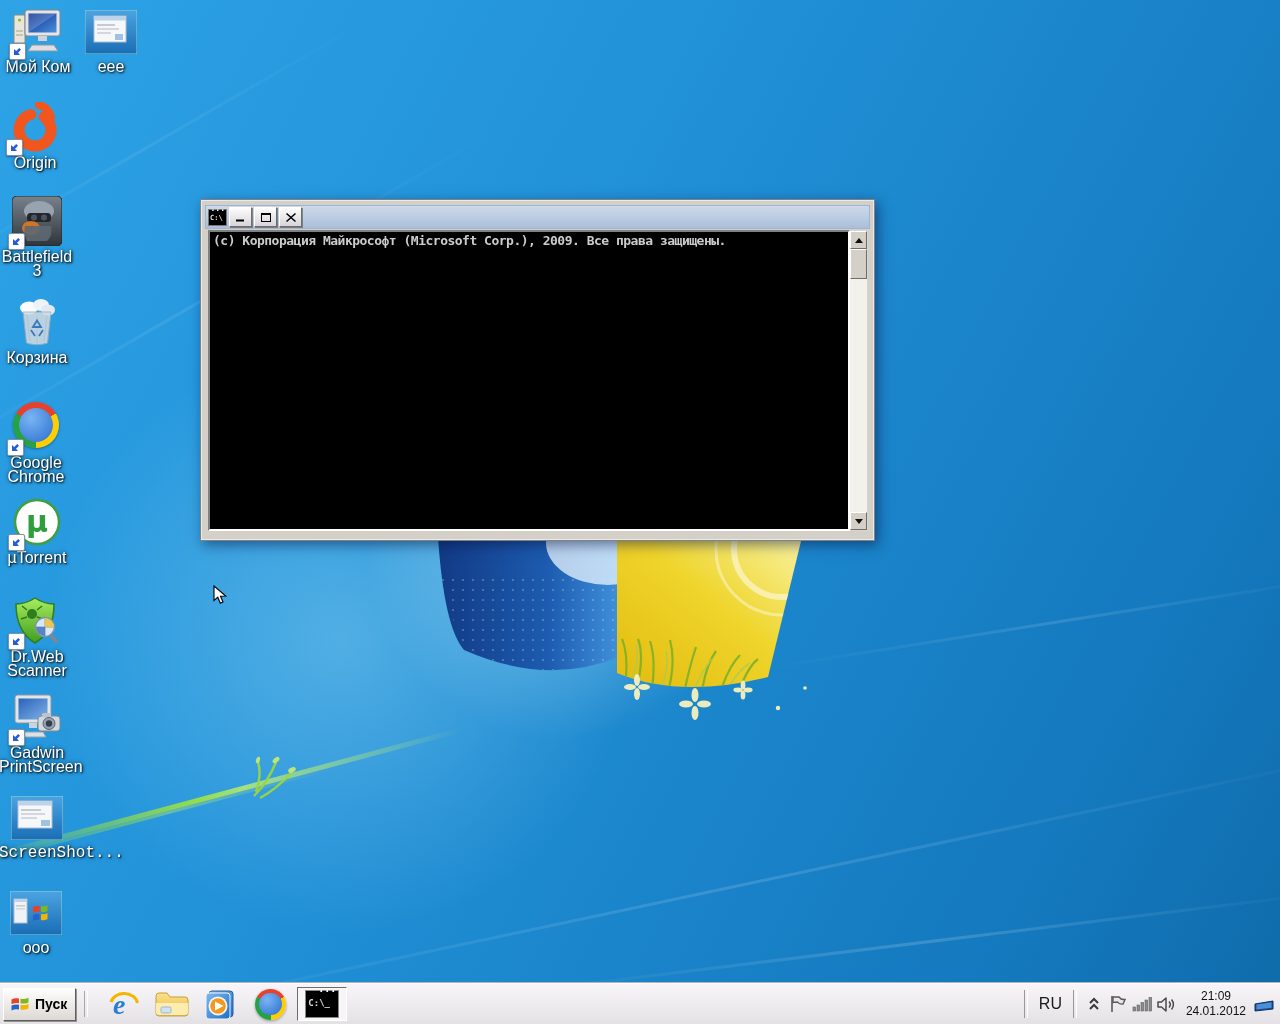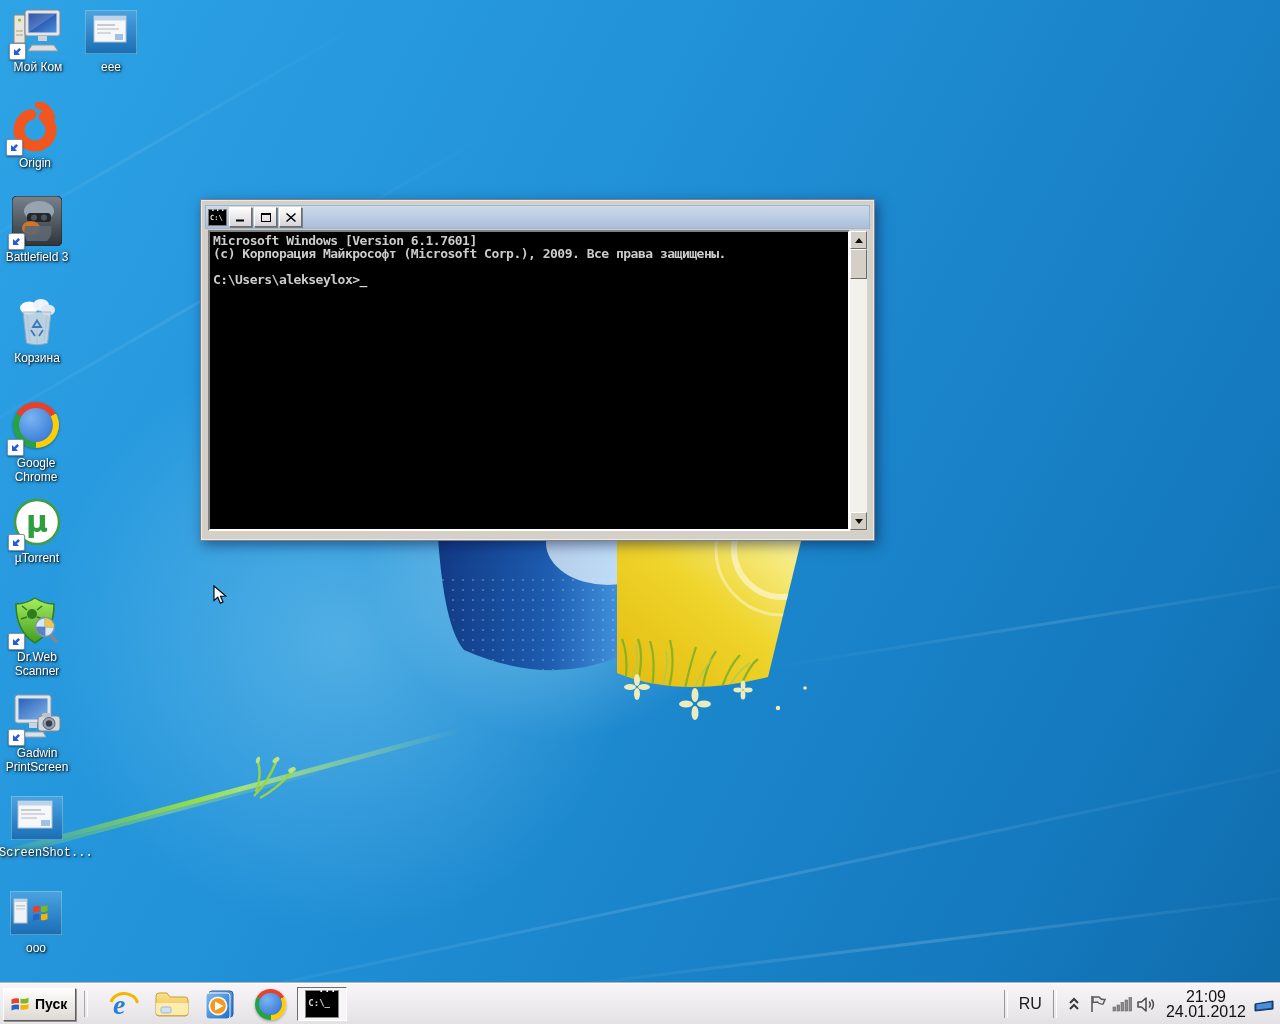--- a/index.html
+++ b/index.html
@@ -12,21 +12,21 @@
       radial-gradient(circle 300px at 560px 545px, rgba(235,252,255,.40), transparent 65%),
       linear-gradient(118deg,#2ea3e6 0%,#2191d8 40%,#1478bd 85%,#0f6cab 100%);}
   .streak{position:absolute;height:3px;background:linear-gradient(90deg,transparent,rgba(255,255,255,.55),transparent);pointer-events:none;}
   .streak.green{background:linear-gradient(90deg,transparent,rgba(158,228,60,.9) 45%,rgba(190,240,110,.8) 55%,transparent);}
   .wpflag{position:absolute;left:430px;top:537px;}
   .flowers{position:absolute;left:600px;top:670px;}
 
   
   .dicon{position:absolute;width:76px;text-align:center;cursor:default;}
   .dicon .glyph{width:52px;height:52px;margin:0 auto;position:relative;}
-  .dicon .lbl{margin-top:2px;font-size:12px;line-height:14px;color:#fff;
+  .dicon .lbl{margin-top:2px;font-size:16px;line-height:14px;color:#fff;
     text-shadow:1px 1px 2px rgba(0,0,0,.95),0 0 4px rgba(0,0,0,.7);}
   .scarrow{position:absolute;left:-3px;bottom:-2px;width:15px;height:15px;background:#fff;
     border:1px solid #7d93ad;border-radius:2px;box-shadow:0 1px 2px rgba(0,0,0,.4);}
   .chrome{border-radius:50%;position:relative;background:conic-gradient(from -60deg,#e8402a 0 120deg,#ffce00 0 240deg,#26a242 0 360deg);box-shadow:0 1px 3px rgba(0,0,0,.35);}
   .chrome .cin{position:absolute;inset:28%;background:#fff;border-radius:50%;}
   .chrome .cdot{position:absolute;inset:13%;background:radial-gradient(circle at 35% 30%,#7ab4f2,#2a6fd0);border-radius:50%;}
 
   
   .cmdwin{position:absolute;left:200px;top:199px;width:673px;height:340px;background:#d4d0c8;
     border:1px solid #7e8287;box-shadow:3px 4px 12px rgba(5,15,55,.5), inset 0 0 0 1px #eceae6;}
@@ -67,21 +67,21 @@
   .taskbtn{width:48px;height:32px;margin-left:6px;display:flex;align-items:center;justify-content:center;
     background:#f6f6f6;border:1px solid;border-color:#6d6d6d #fff #fff #6d6d6d;cursor:default;}
   .cmdico-lg{width:32px;height:26px;background:#000;border:1px solid #888;position:relative;
     font:bold 9px "DejaVu Sans Mono",monospace;color:#ddd;}
   .cmdico-lg .c{position:absolute;left:2px;top:7px;}
   .cmdico-lg .dots{position:absolute;right:2px;top:-5px;color:#fff;font-size:10px;}
   .spacer{flex:1;}
   .groove{width:2px;height:28px;border-left:1px solid #9a979a;border-right:1px solid #fff;margin:0 5px;}
   .lang{font-size:16px;color:#1a1a1a;padding:0 6px;}
   .trayico{width:24px;height:28px;display:flex;align-items:center;justify-content:center;cursor:default;}
-  .clock{margin:0 6px 0 8px;text-align:center;font-size:16px;line-height:15px;color:#111;cursor:default;}
+  .clock{margin:0 6px 0 8px;text-align:center;font-size:12px;line-height:15px;color:#111;cursor:default;}
   .showdesk{width:24px;height:30px;margin-right:4px;display:flex;align-items:center;justify-content:center;cursor:default;}
 </style>
 </head>
 <body>
 
 <div class="screen">
   <div class="desktop">
 
     <div class="streak" style="top:300px;left:-150px;width:700px;opacity:.16;transform:rotate(-30deg);"></div>
     <div class="streak" style="top:150px;left:-120px;width:520px;opacity:.13;transform:rotate(-30deg);"></div>
@@ -419,21 +419,21 @@
               <rect x="0" y="0" width="10" height="2" fill="#000"></rect>
             </svg>
         </span>
         <span class="winbtn">
           <svg width="10" height="9" viewBox="0 0 10 9">
               <path d="M1 0 L5 3.5 L9 0 L10 1 L6 4.5 L10 8 L9 9 L5 5.5 L1 9 L0 8 L4 4.5 L0 1 Z" fill="#000"></path>
             </svg>
         </span>
       </div>
       <div class="console">
-        <div class="conarea"><div>Microsoft Windows [Version 6.1.7601]</div><div>(c) Корпорация Майкрософт (Microsoft Corp.), 2009. Все права защищены.</div><div>&nbsp;</div><div><span>C:\Users\alekseylox&gt;</span><span class="cur">_</span></div></div>
+        <div class="conarea"><div>(c) Корпорация Майкрософт (Microsoft Corp.), 2009. Все права защищены.</div><div>&nbsp;</div></div>
         <div class="sbar">
           <div class="sbtn">
               <span class="tri-up"></span>
             </div>
           <div class="sthumb"></div>
           <div class="strack"></div>
           <div class="sbtn">
               <span class="tri-dn"></span>
             </div>
         </div>

